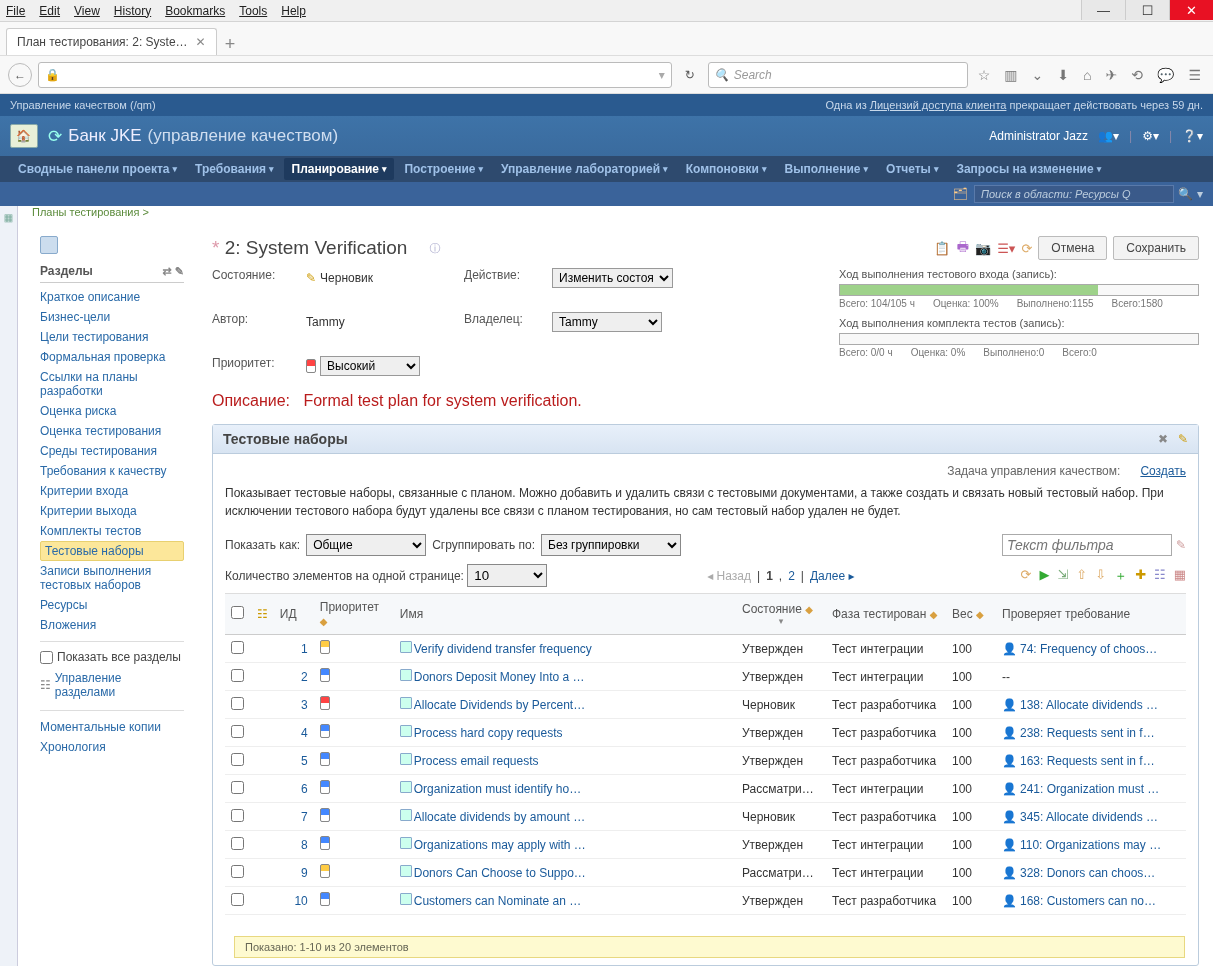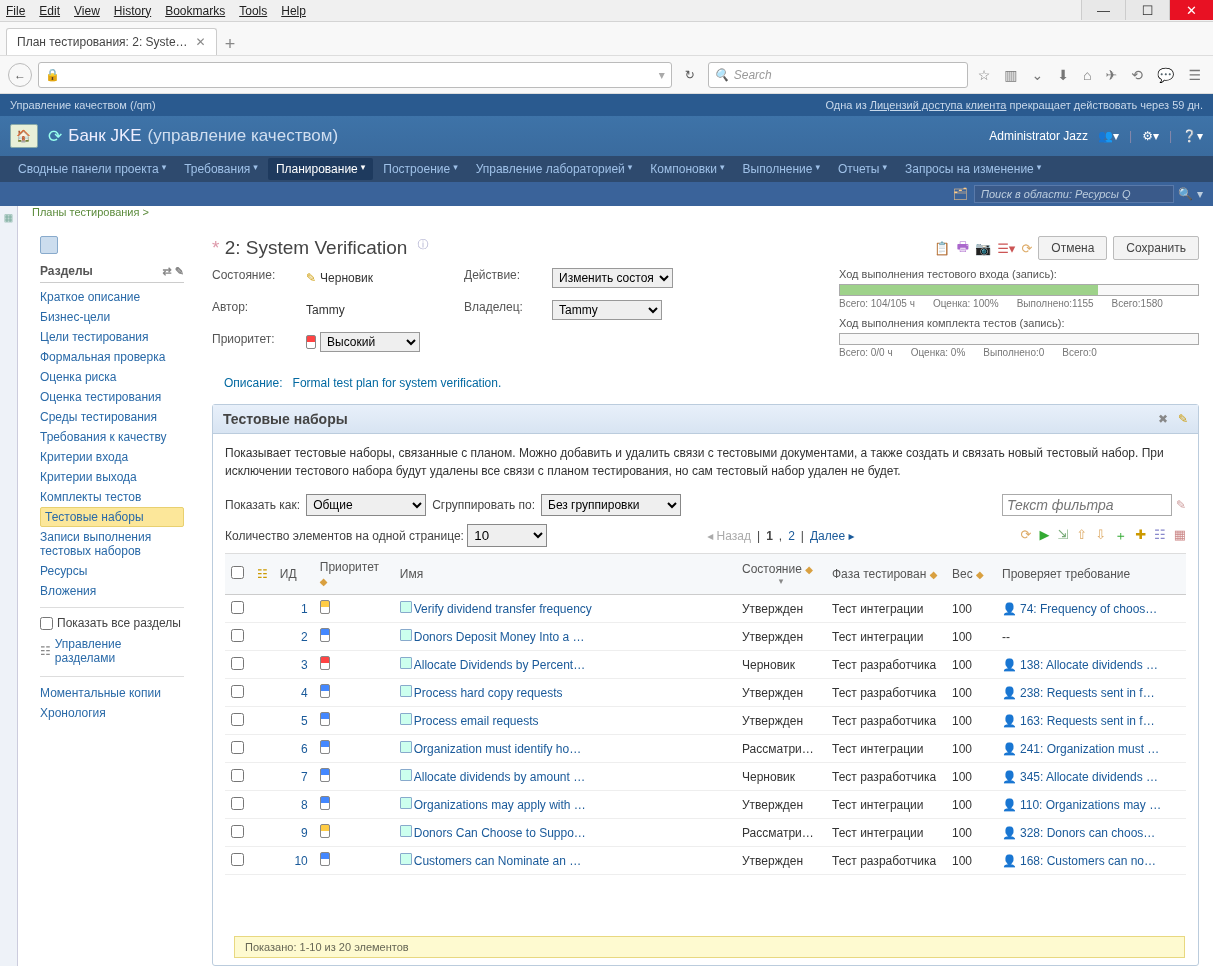--- a/index.html
+++ b/index.html
@@ -22,57 +22,57 @@
 .tb-icons span { cursor: pointer; }
 .bluebar1 { background: linear-gradient(#2a5a8f,#2a5a8f); color: #c8d8ea; height: 22px; display: flex; align-items: center; padding: 0 10px; font-size: 11px; justify-content: space-between; }
 .bluebar1 a { color: #c8d8ea; text-decoration: underline; margin-top: 43px; }
 .banner { background: linear-gradient(#3e73a8,#3a6b9e); height: 40px; display: flex; align-items: center; padding: 0 10px; color: #fff; justify-content: space-between; }
 .banner-left { display: flex; align-items: center; gap: 10px; }
 .home-ico { width: 28px; height: 24px; background: #e8f0d8; border: 1px solid #8aa; border-radius: 2px; display: flex; align-items: center; justify-content: center; }
 .banner-title { font-size: 17px; color: #eef; display: flex; align-items: center; gap: 6px; }
 .banner-title .sub { color: #d0def0; }
 .banner-right { display: flex; align-items: center; gap: 10px; font-size: 12px; }
 .mainnav { background: #2e4a6e; height: 26px; display: flex; align-items: center; padding: 0 10px; gap: 2px; }
-.mainnav a { color: #9fc1e8; font-size: 12px; padding: 4px 8px; text-decoration: none; display: flex; gap: 3px; }
+.mainnav a { color: #9fc1e8; font-size: 12px; padding: 4px 8px; text-decoration: none; display: flex; align-items: center; gap: 3px; font-weight: bold; }
 .mainnav a.active { background: #1e3a5e; color: #fff; border-radius: 2px; }
 .mainnav .caret { font-size: 9px; }
 .subnav { background: #3a639a; height: 24px; display: flex; align-items: center; justify-content: flex-end; padding: 0 10px; }
 .subnav input { background: #3a5a8a; border: 1px solid #5a7aaa; color: #bcd; font-size: 11px; padding: 2px 6px; width: 200px; font-style: italic; }
 .workarea { display: flex; height: calc(966px - 22px - 34px - 38px - 22px - 40px - 26px - 24px); background: #fff; }
 .wa-left-ico { width: 18px; background: #eef2f8; border-right: 1px solid #ccd; padding-top: 4px; text-align: center; }
 .wa-left-ico span { color: #7a9; font-size: 10px; }
 .wa-content { flex: 1; display: flex; overflow: hidden; }
 .sidebar { width: 160px; padding: 10px 8px; }
 .breadcrumb { color: #5a8a3a; font-size: 11px; margin-bottom: 8px; }
 .content { flex: 1; padding: 10px 14px 0 0; overflow: hidden; display: flex; flex-direction: column; }
 .hdr-row { display: flex; align-items: center; justify-content: space-between; margin-bottom: 8px; }
-.hdr-left { display: flex; align-items: flex-start; gap: 10px; }
+.hdr-left { display: flex; align-items: center; gap: 22px; }
 .doc-ico { width: 18px; height: 18px; background: #cde; border: 1px solid #8ac; border-radius: 2px; }
 .hdr-title { font-size: 19px; color: #444; }
 .hdr-title .star { color: #d9a; }
 .hdr-btns { display: flex; align-items: center; gap: 6px; }
 .hdr-btns .ico { cursor: pointer; font-size: 13px; }
 .btn { background: #f3f3f3; border: 1px solid #bbb; border-radius: 2px; padding: 4px 12px; font-size: 12px; color: #444; cursor: pointer; }
 .sections-hdr { font-weight: bold; color: #555; padding: 4px 0; border-bottom: 1px solid #ccc; margin-bottom: 4px; display: flex; justify-content: space-between; align-items: center; }
 .sections-hdr .misc { color: #888; font-size: 11px; }
 .sect-link { display: block; color: #2a6aa8; padding: 3px 0; font-size: 12px; cursor: pointer; }
 .sect-link.sel { background: #fce79a; border: 1px solid #e8d070; padding: 2px 4px; border-radius: 2px; color: #2a6aa8; }
 .sect-divider { border-top: 1px solid #ddd; margin: 6px 0; }
 .chk-row { display: flex; align-items: center; gap: 4px; font-size: 12px; color: #444; padding: 2px 0; }
-.meta-grid { display: grid; grid-template-columns: 86px 150px 80px 150px; gap: 12px 8px; font-size: 12px; margin-bottom: 6px; }
+.meta-grid { display: grid; grid-template-columns: 86px 150px 80px 150px; gap: 24px 8px; font-size: 12px; margin-bottom: 6px; }
 .meta-grid .lbl { color: #555; }
 .meta-grid .val { color: #333; display: flex; align-items: center; gap: 4px; }
 .meta-grid select, .meta-grid input { font-size: 12px; border: 1px solid #999; padding: 1px 2px; }
 .progress-block { font-size: 11px; color: #666; }
 .progress-block .t { color: #555; margin-bottom: 4px; }
 .pgbar { height: 12px; border: 1px solid #aaa; background: #f8f8f8; margin-bottom: 2px; position: relative; }
 .pgbar .fill { background: #9ed28a; height: 100%; }
 .pgrow { display: flex; gap: 18px; font-size: 10px; color: #777; margin-bottom: 8px; }
 .meta-top { display: flex; justify-content: space-between; gap: 30px; }
-.desc-row { font-size: 12px; color: #0369a1; margin: 10px 0 14px 12px; }
+.desc-row { font-size: 16px; color: #b91c1c; margin: 10px 0 14px 0; }
 .panel { border: 1px solid #bcd; border-radius: 3px; flex: 1; display: flex; flex-direction: column; min-height: 0; }
 .panel-hdr { background: linear-gradient(#e8f0fa,#d8e4f2); padding: 6px 10px; display: flex; justify-content: space-between; align-items: center; border-bottom: 1px solid #bcd; }
 .panel-hdr .pt { font-weight: bold; font-size: 14px; color: #444; }
 .panel-hdr .picos { display: flex; gap: 10px; color: #888; }
 .panel-body { padding: 10px 12px 0 12px; flex: 1; overflow: hidden; display: flex; flex-direction: column; }
 .task-row { display: flex; justify-content: flex-end; gap: 20px; font-size: 12px; color: #666; margin-bottom: 6px; }
 .task-row a { color: #1a5a9a; }
 .panel-desc { font-size: 12px; color: #333; line-height: 1.5; margin-bottom: 10px; }
 .filter-row { display: flex; align-items: center; gap: 6px; font-size: 12px; color: #444; padding: 4px 0; }
 .filter-row select { font-size: 12px; border: 1px solid #888; padding: 2px; }
@@ -209,20 +209,21 @@
           </div>
           <div class="sections-hdr">
             <span>Разделы</span>
             <span class="misc">⇄ ✎</span>
           </div>
           <div id="sections-list">
               <span class="sect-link">Краткое описание</span>
               <span class="sect-link">Бизнес-цели</span>
               <span class="sect-link">Цели тестирования</span>
               <span class="sect-link">Формальная проверка</span>
+              <span class="sect-link">Ссылки на планы разработки</span>
               <span class="sect-link">Оценка риска</span>
               <span class="sect-link">Оценка тестирования</span>
               <span class="sect-link">Среды тестирования</span>
               <span class="sect-link">Требования к качеству</span>
               <span class="sect-link">Критерии входа</span>
               <span class="sect-link">Критерии выхода</span>
               <span class="sect-link">Комплекты тестов</span>
               <span class="sect-link sel">Тестовые наборы</span>
               <span class="sect-link">Записи выполнения тестовых наборов</span>
               <span class="sect-link">Ресурсы</span>
@@ -317,20 +318,24 @@
 
           <div class="panel">
             <div class="panel-hdr">
               <span class="pt">Тестовые наборы</span>
               <div class="picos">
                 <span>✖</span>
                 <span style="color:#c90">✎</span>
               </div>
             </div>
             <div class="panel-body">
+              <div class="task-row">
+                <span>Задача управления качеством:</span>
+                <a href="#">Создать</a>
+              </div>
               <div class="panel-desc">Показывает тестовые наборы, связанные с планом. Можно добавить и удалить связи с тестовыми документами, а также создать и связать новый тестовый набор. При исключении тестового набора будут удалены все связи с планом тестирования, но сам тестовый набор удален не будет.</div>
 
               <div class="filter-row">
                 <span>Показать как:</span>
                 <select style="width:120px"><option>Общие</option></select>
                 <span>Сгруппировать по:</span>
                 <select style="width:140px"><option>Без группировки</option></select>
                 <div class="filter-right">
                   <input placeholder="Текст фильтра" style="">
                   <span style="color:#c99">✎</span>

